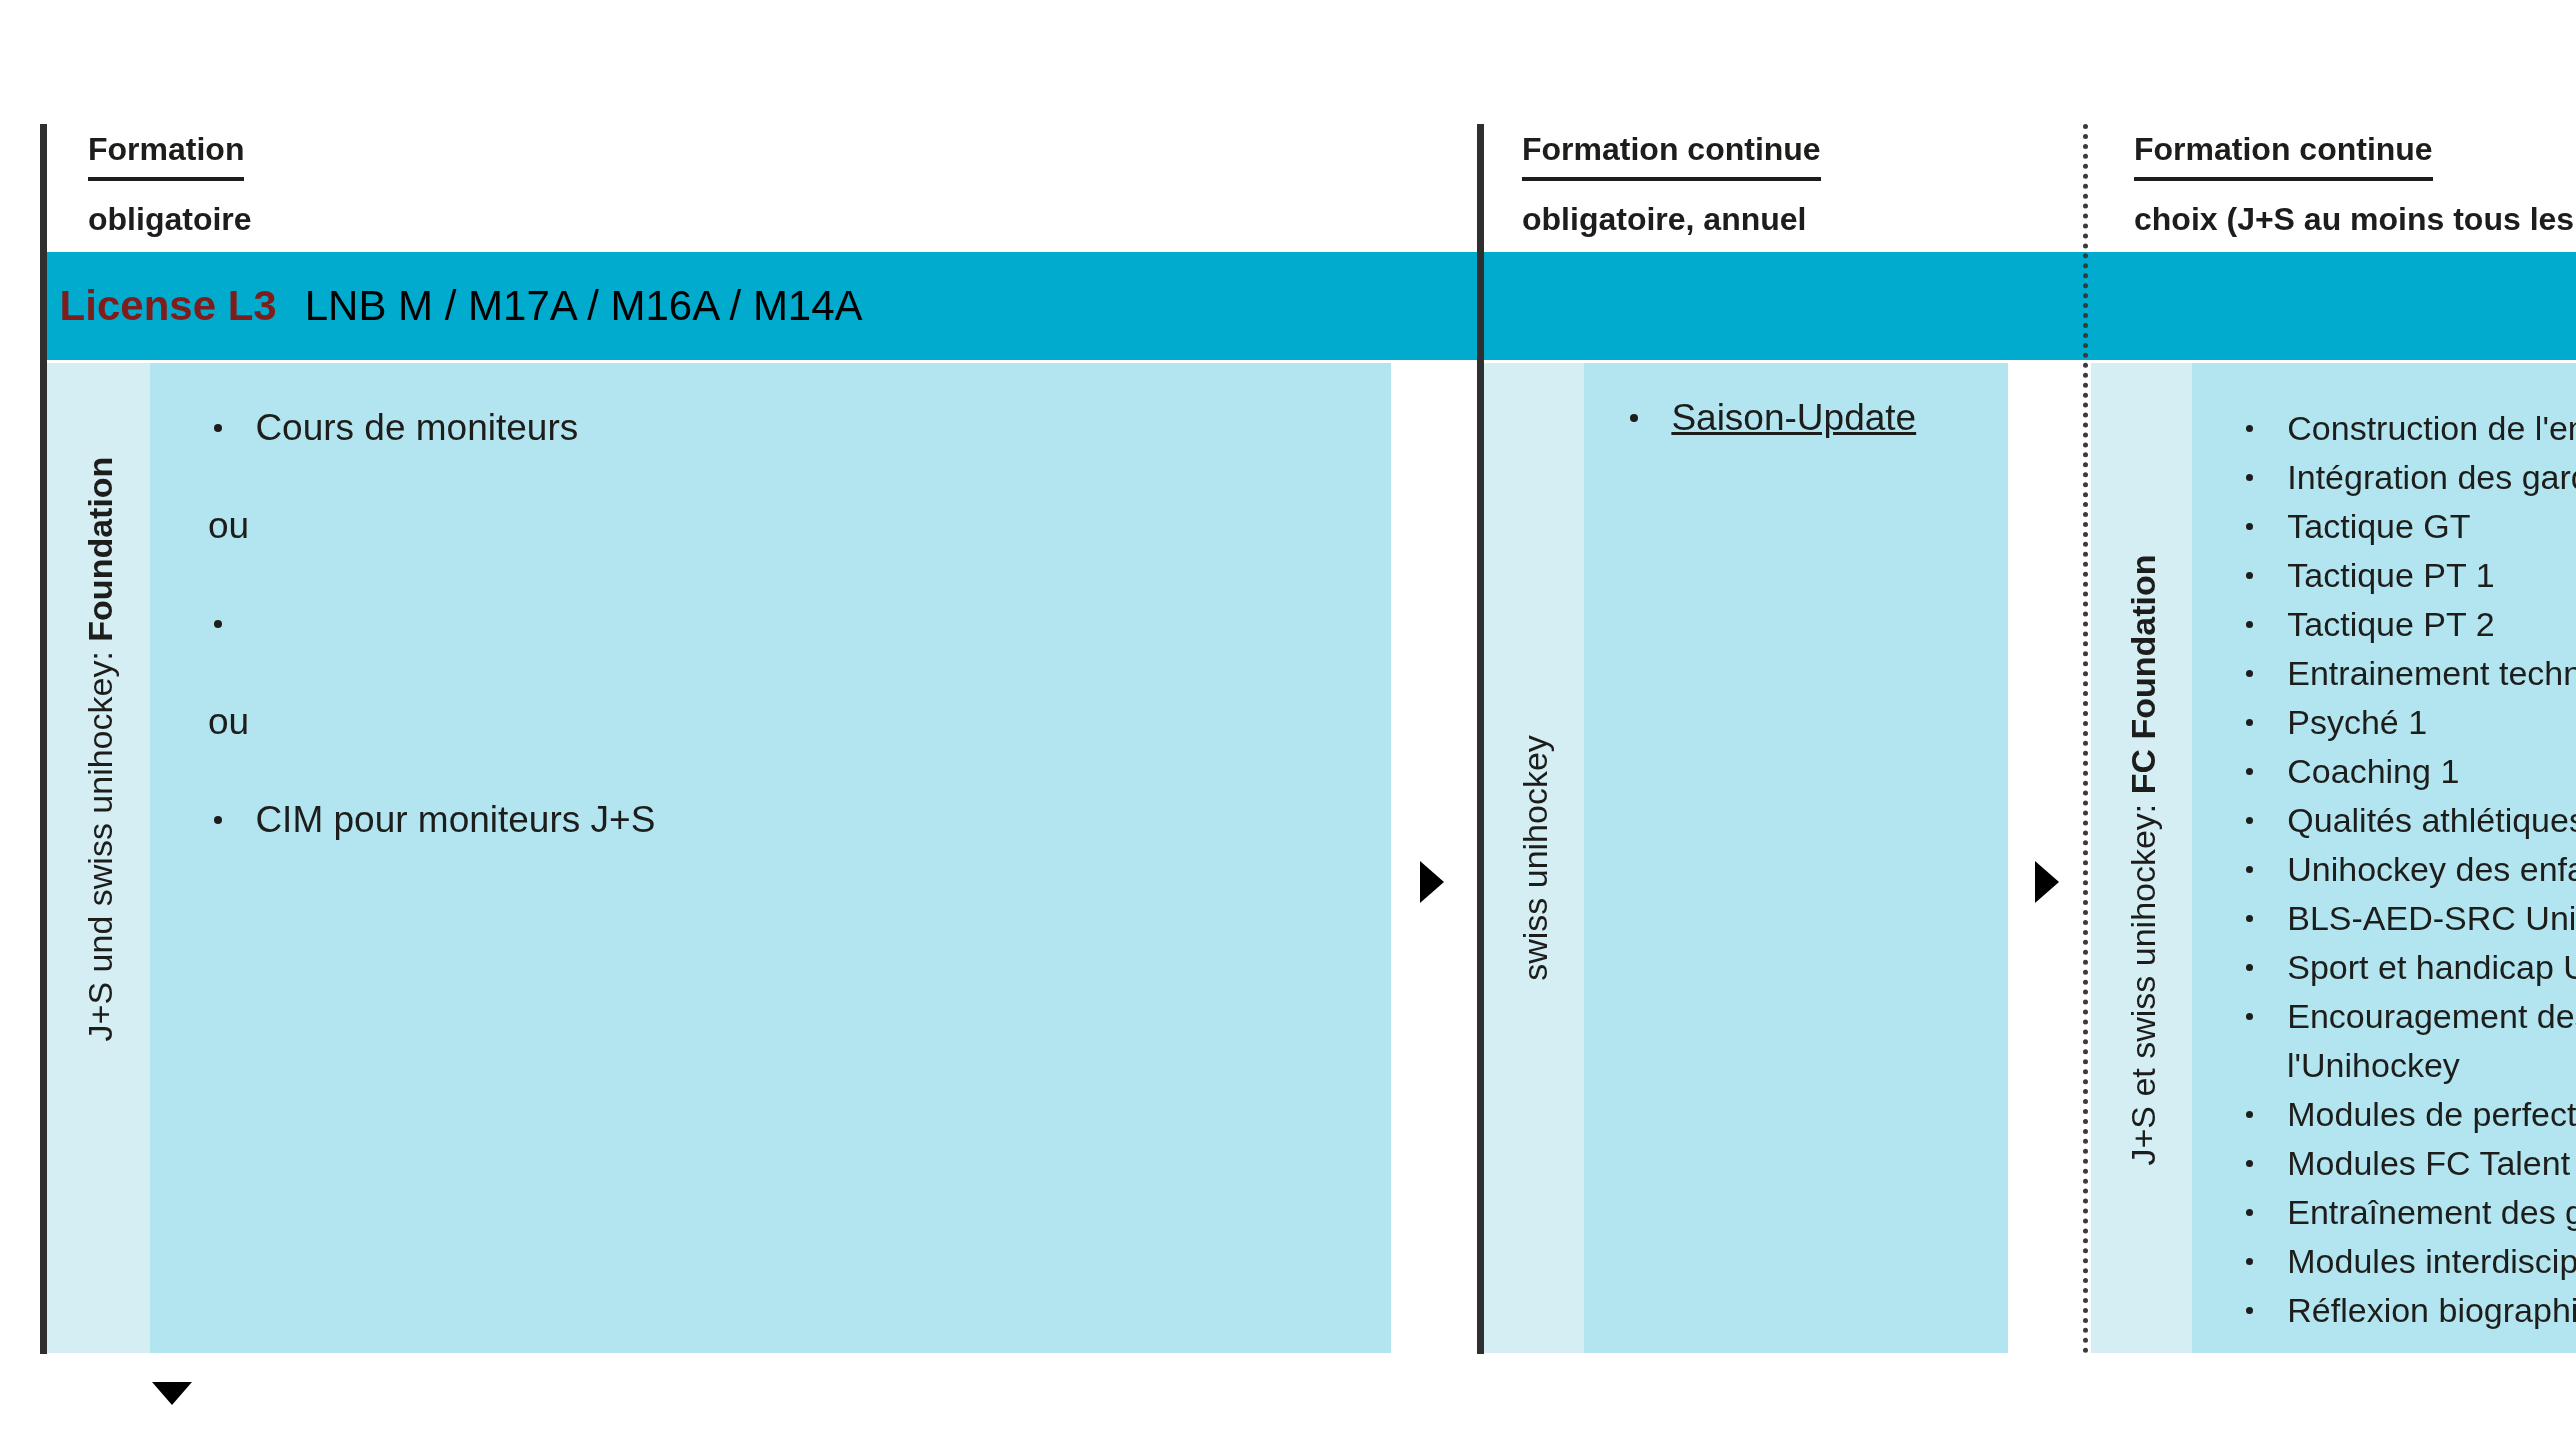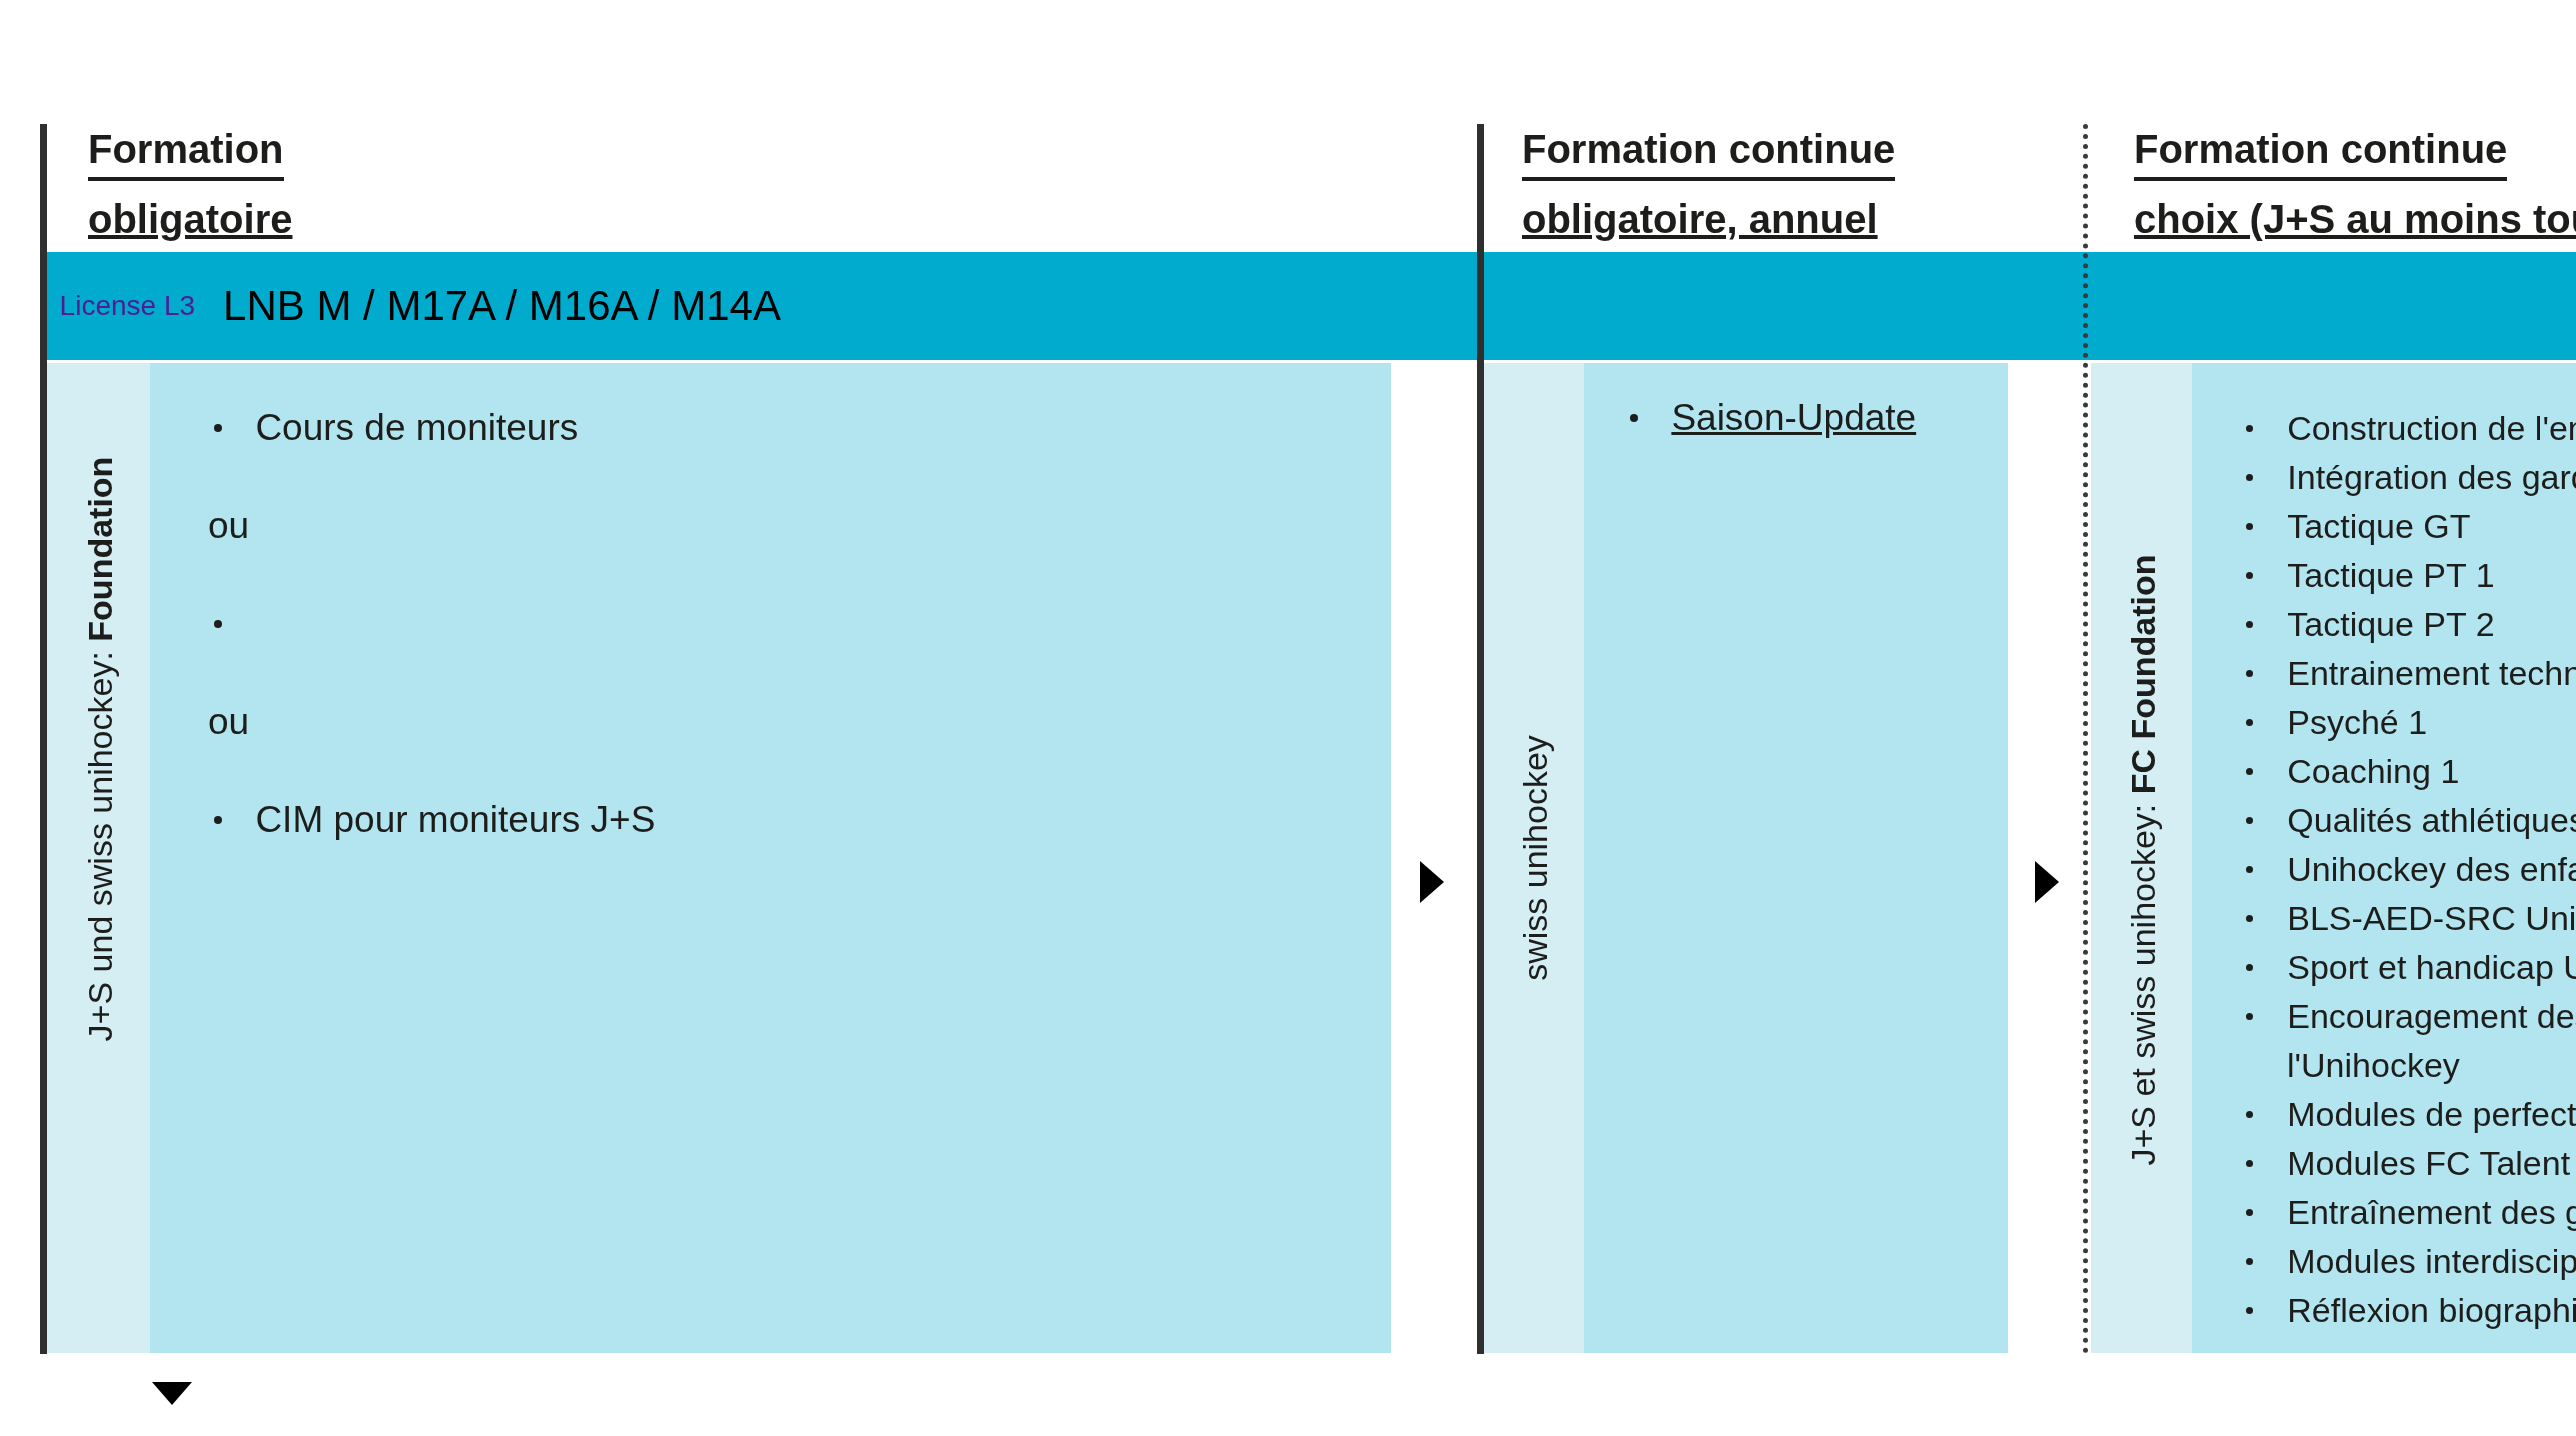--- a/index.html
+++ b/index.html
@@ -5,28 +5,28 @@
   html,body{margin:0;padding:0;background:#ffffff;}
   body{width:2956px;height:1436px;position:relative;overflow:hidden;
        font-family:"Liberation Sans", sans-serif;color:#1d1d1b;}
   .abs{position:absolute;}
 
   
   .vline{width:6.7px;background:#2f2f2f;z-index:6;}
   .dotline{width:0;border-left:5.7px dotted #3a3a3a;z-index:6;}
 
   
-  .hdr{font-size:40px;font-weight:700;line-height:49px;z-index:4;white-space:nowrap;text-decoration:underline;}
+  .hdr{font-size:32px;font-weight:700;line-height:49px;z-index:4;white-space:nowrap;}
   .hdr .u{display:inline-block;border-bottom:4.6px solid #1d1d1b;padding-bottom:2.6px;}
   .hdr .l2{display:block;margin-top:14px;}
 
   
   .bar{left:40px;top:252px;width:2868px;height:108px;z-index:1;
        display:flex;align-items:center;padding-left:19.6px;box-sizing:border-box;}
-  .bar .lic{font-size:28px;font-weight:400;color:#4c1d95;}
+  .bar .lic{font-size:42px;font-weight:700;color:#7f1d1d;}
   .bar .codes{font-size:42px;font-weight:400;color:#000000;margin-left:28px;}
 
   
   .strip,.box{top:363px;height:990px;z-index:2;}
 
   
   .vlabel{transform:translate(-50%,-50%) rotate(-90deg);white-space:nowrap;
           font-size:34px;color:#1d1d1b;z-index:3;}
   .vlabel b{font-weight:700;}
 

